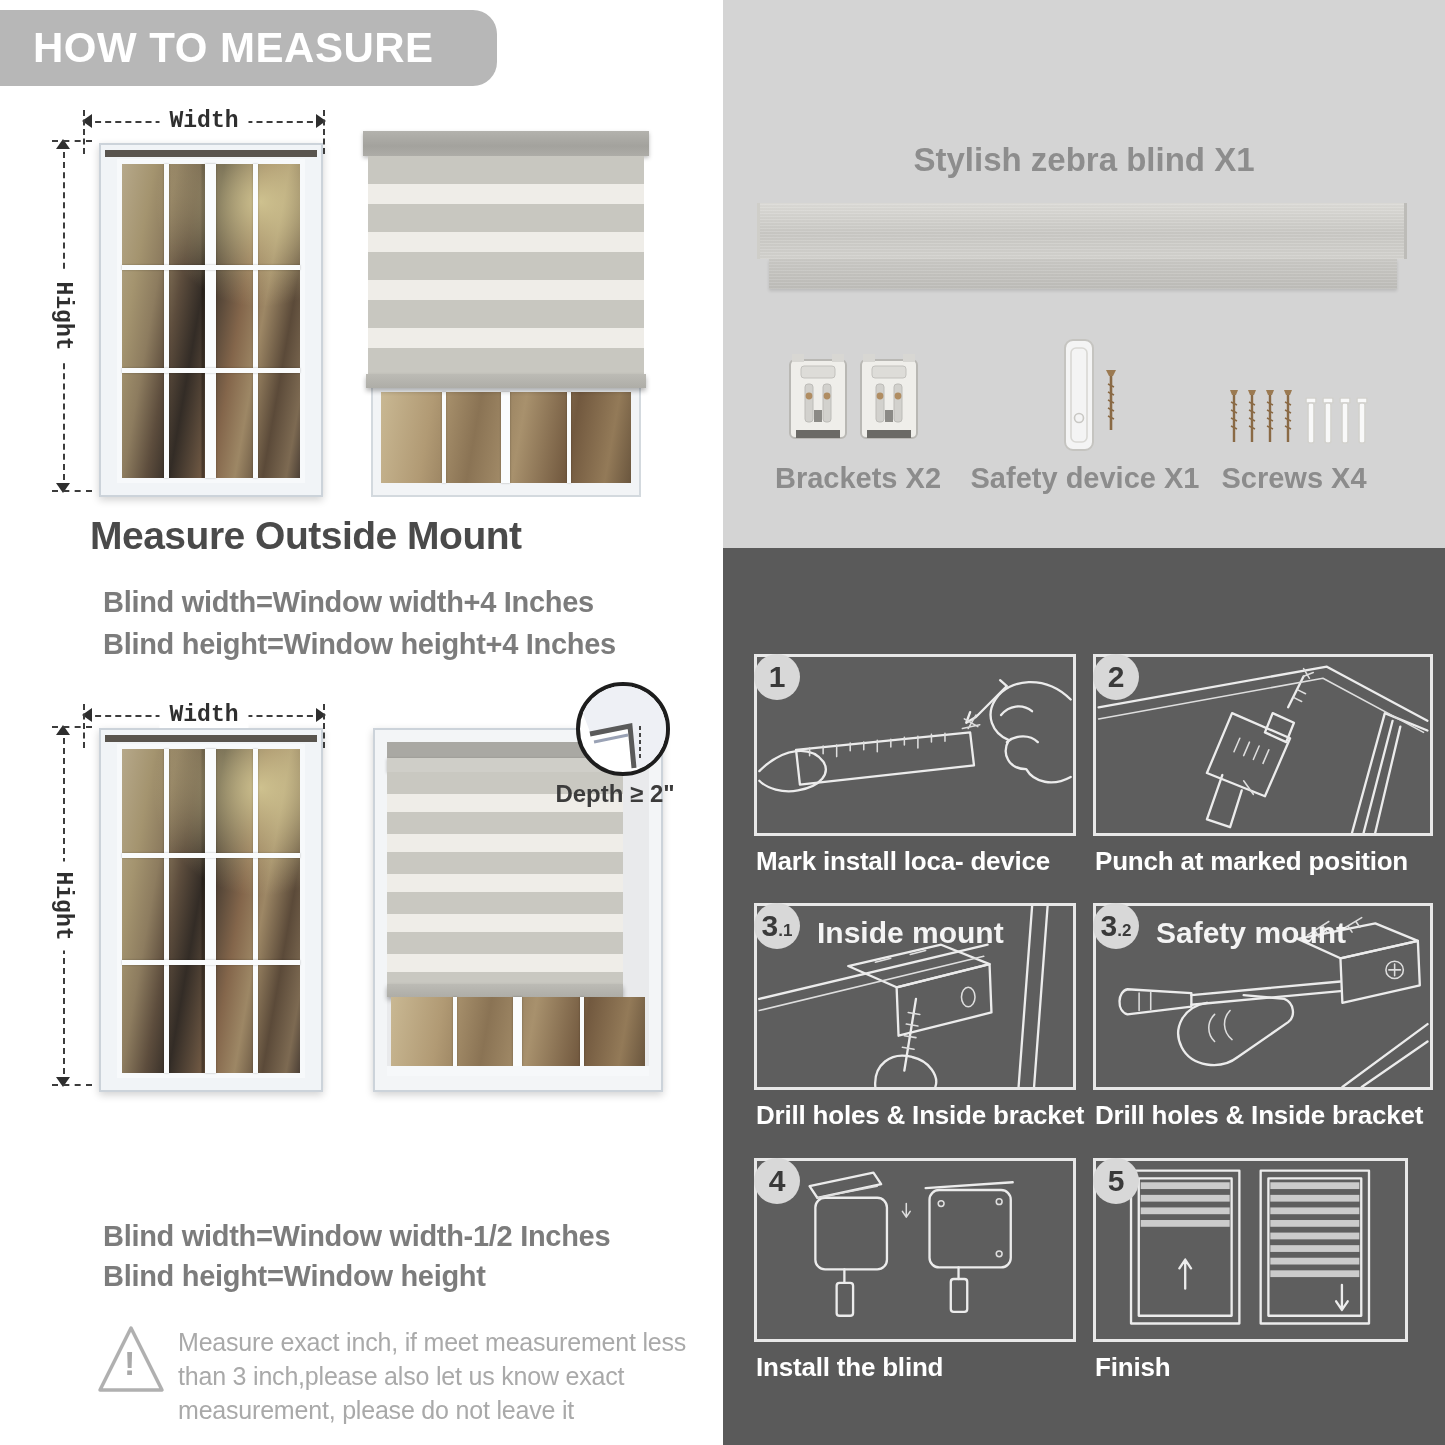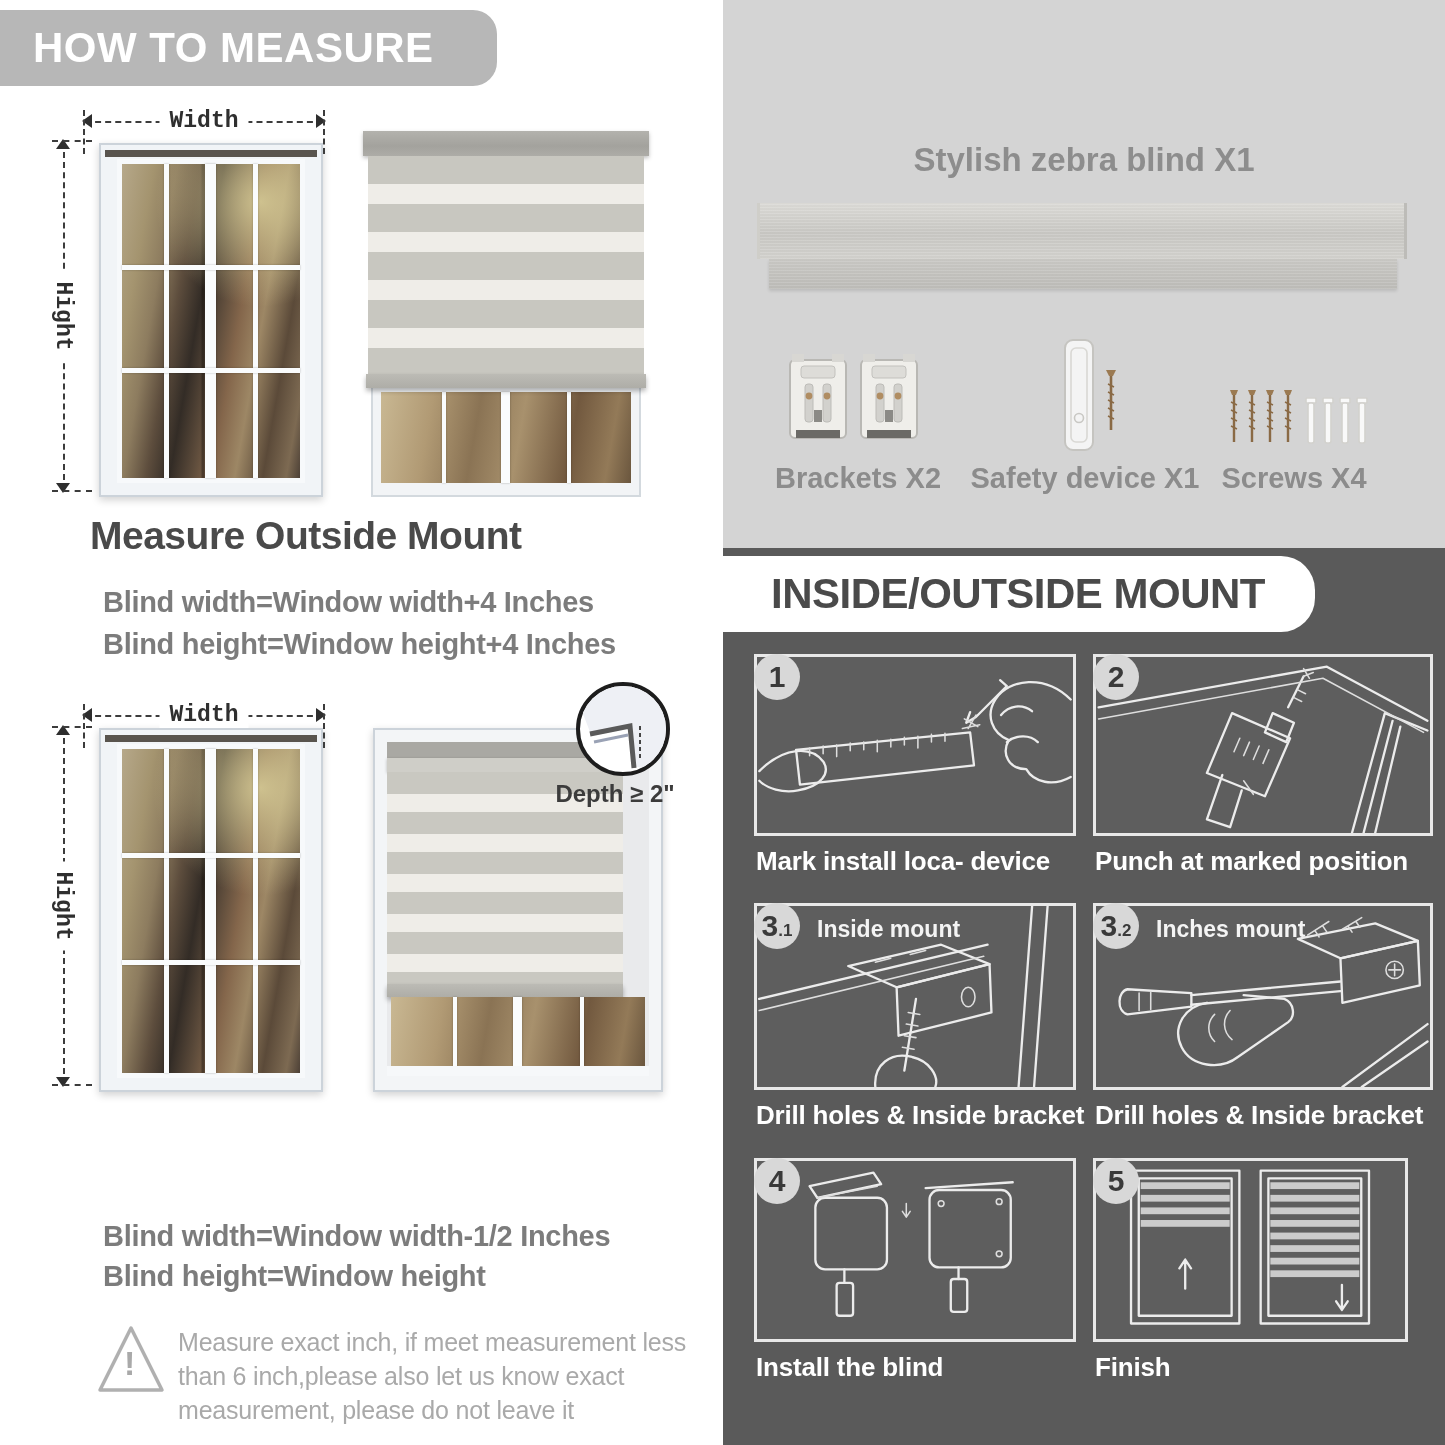--- a/index.html
+++ b/index.html
@@ -72,21 +72,21 @@
   
   .mount-panel{position:absolute;left:723px;top:548px;width:722px;height:897px;background:#5a5a5a;}
   .badge-mount{position:absolute;left:723px;top:556px;width:592px;height:76px;background:#fff;
     border-radius:0 34px 34px 0;color:#4a4a4a;font-weight:bold;font-size:42px;letter-spacing:-.5px;
     line-height:76px;padding-left:48px;box-sizing:border-box;}
   .tile{position:absolute;border:3px solid #e8e8e8;background:#5e5e5e;box-sizing:border-box;}
   .tile svg.art{position:absolute;left:0;top:0;width:100%;height:100%;}
   .stepnum{position:absolute;top:-3px;left:-3px;width:46px;height:46px;border-radius:50%;background:#d8d8d8;
     color:#3a3a3a;display:flex;align-items:center;justify-content:center;font-weight:bold;font-size:30px;z-index:2;}
   .stepnum small{font-size:17px;font-weight:bold;margin-top:10px;}
-  .tile-title{position:absolute;left:60px;top:10px;font-size:23px;font-weight:bold;color:#f4f4f4;z-index:2;}
+  .tile-title{position:absolute;left:60px;top:10px;font-size:30px;font-weight:bold;color:#f4f4f4;z-index:2;}
   .caption{position:absolute;color:#fff;font-weight:bold;font-size:26px;letter-spacing:-.2px;}
 
   .sketch{stroke:#ececec;stroke-width:2.4;fill:none;stroke-linecap:round;stroke-linejoin:round;}
   .sketch-thin{stroke:#dedede;stroke-width:1.6;fill:none;stroke-linecap:round;}
   .stripe{fill:#d7d7d7;stroke:none;opacity:.9;}
 </style>
 </head>
 <body>
 
 <div class="page">
@@ -194,21 +194,21 @@
   <div class="depth-label" style="left:545px;top:780px;width:140px">Depth ≥ 2"</div>
 
   <div class="body-line" style="left:103px;top:1206px">Blind width=Window width-1/2 Inches</div>
   <div class="body-line" style="left:103px;top:1246px">Blind height=Window height</div>
 
   <svg class="abs" style="left:96px;top:1322px" width="70" height="76" viewBox="0 0 70 76">
     <path d="M35,6 L66,68 H4 Z" fill="none" stroke="#b0b0b0" stroke-width="3.5" stroke-linejoin="round"></path>
   </svg>
   <div class="abs" style="left:124px;top:1344px;font-size:34px;font-weight:bold;color:#a9a9a9">!</div>
   <div class="warn-line" style="left:178px;top:1328px">Measure exact inch, if meet measurement less</div>
-  <div class="warn-line" style="left:178px;top:1362px">than 6 inch,please also let us know exact</div>
+  <div class="warn-line" style="left:178px;top:1362px">than 3 inch,please also let us know exact</div>
   <div class="warn-line" style="left:178px;top:1396px">measurement, please do not leave it</div>
 
   <div class="inc-panel"></div>
   <div class="inc-blind-label">Stylish zebra blind X1</div>
   <div class="headrail-main"></div>
   <div class="headrail-fascia"></div>
 
   <svg class="abs" style="left:787px;top:352px" width="62" height="96" viewBox="0 0 62 96">
     <rect x="3" y="8" width="56" height="78" rx="5" fill="#efeeea" stroke="#b9b8b4" stroke-width="2"></rect>
     <rect x="5" y="2" width="12" height="8" fill="#d8d7d3"></rect>
@@ -263,21 +263,20 @@
       <rect x="53" y="2" width="10" height="5" rx="1"></rect>
         <rect x="55" y="7" width="6" height="40" rx="2"></rect>
     </g>
   </svg>
 
   <div class="item-label" style="left:758px;width:200px">Brackets X2</div>
   <div class="item-label" style="left:960px;width:250px">Safety device X1</div>
   <div class="item-label" style="left:1194px;width:200px">Screws X4</div>
 
   <div class="mount-panel"></div>
-  <div class="badge-mount">INSIDE/OUTSIDE MOUNT</div>
 
   <div class="tile" style="left:754px;top:654px;width:322px;height:182px">
     <div class="stepnum">
         <span>1</span>
       </div>
     <svg class="art" viewBox="0 0 322 182">
       <g class="sketch">
         <path d="M38,96 L218,78 L222,112 L42,132 Z"></path>
         <path d="M256,30 L224,62 M249,24 L256,30 M224,62 l-10,6 4,-11"></path>
         <path d="M0,118 C26,92 54,92 66,108 C74,120 64,134 40,138 C24,141 8,136 0,128"></path>
@@ -337,21 +336,21 @@
       </g>
     </svg>
   </div>
   <div class="caption" style="left:756px;top:1100px">Drill holes &amp;  Inside bracket</div>
 
   <div class="tile" style="left:1093px;top:903px;width:340px;height:187px">
     <div class="stepnum">
         <span>3</span>
         <small>.2</small>
       </div>
-    <div class="tile-title">Inches mount</div>
+    <div class="tile-title">Safety mount</div>
     <svg class="art" viewBox="0 0 340 187">
       <g class="sketch">
         <path d="M206,34 L286,18 L330,36 L250,54 Z"></path>
         <path d="M250,54 L330,36 L332,82 L252,100 Z"></path>
         <path d="M96,92 L250,78 M96,102 L250,88"></path>
         <path d="M30,86 C20,88 18,108 30,112 L96,104 L96,90 Z"></path>
         <path d="M112,100 C88,104 76,126 86,146 C96,166 126,170 144,156 L196,120 C204,114 202,100 192,96 L150,92"></path>
         <path d="M252,187 L340,122 M272,187 L340,140"></path>
       </g>
       <g class="sketch-thin">

